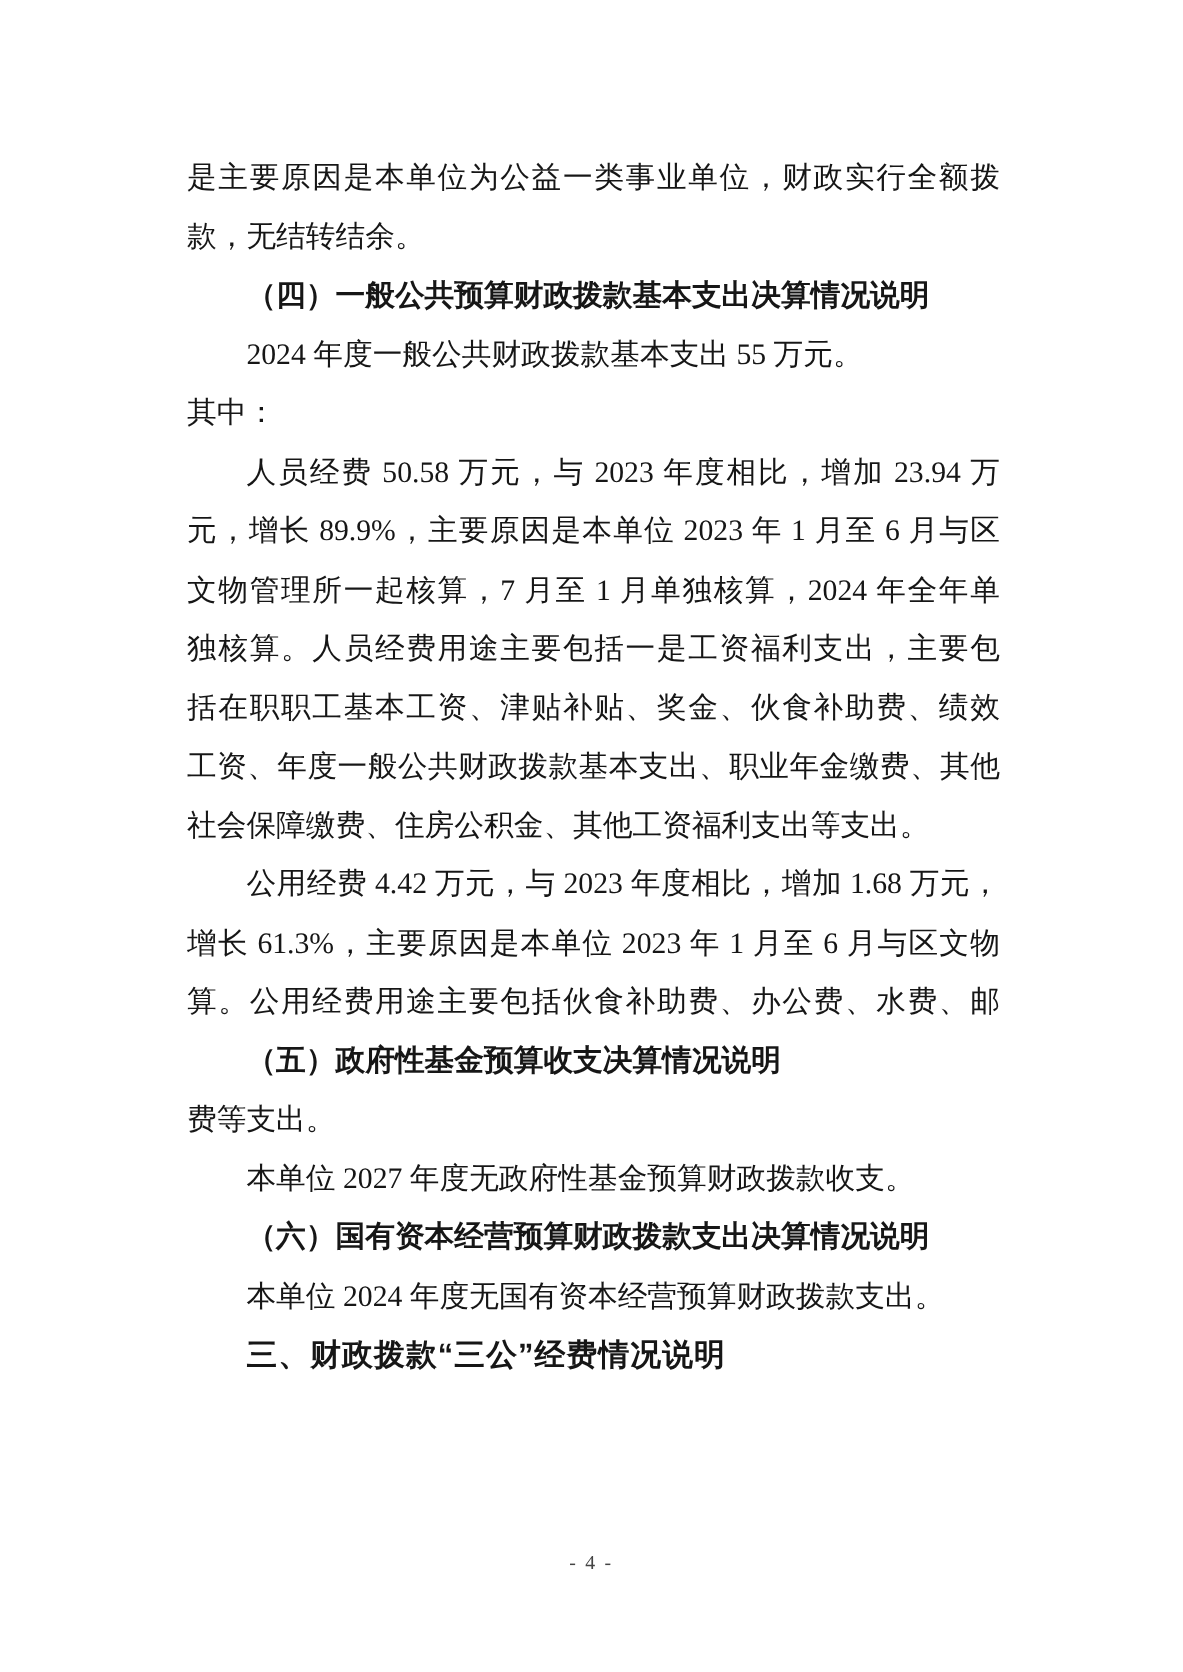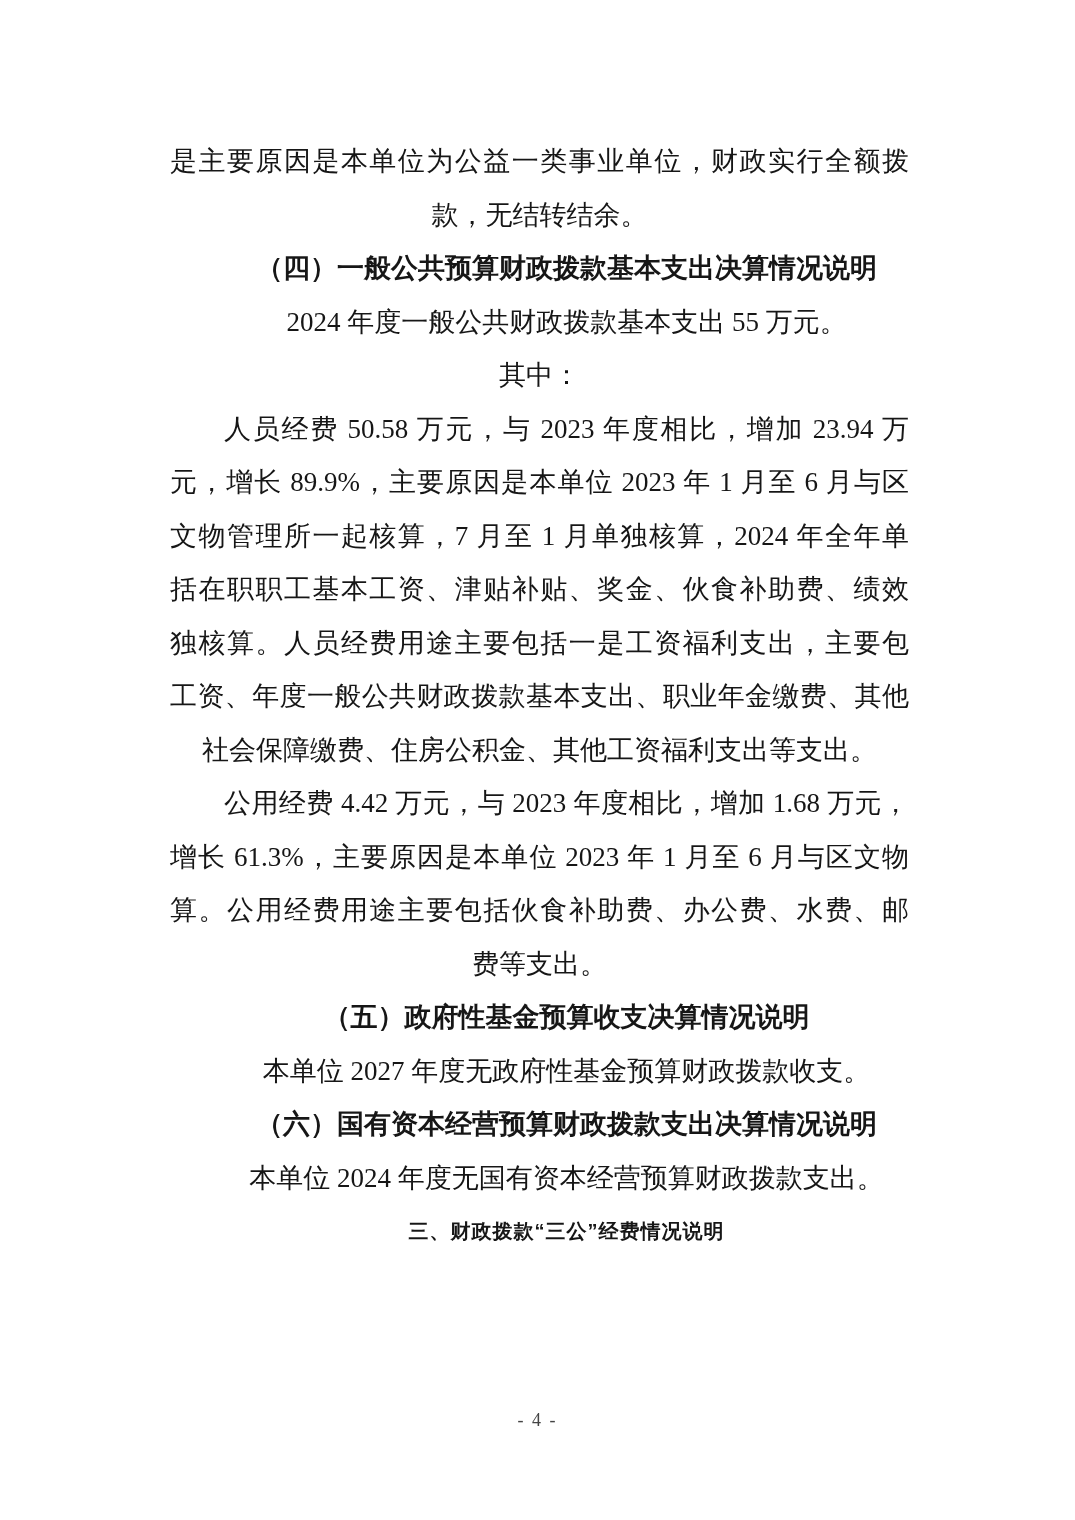--- a/index.html
+++ b/index.html
@@ -20,37 +20,37 @@
     position: absolute;
     left: 159px;
     top: 135px;
     width: 739px;
     color: #161616;
     font-size: 27px;
     line-height: 53.5px;
     margin-left: 11px;
   }
   .line {
-    text-align: center;
+    text-align: left;
     min-height: 53.5px;
   }
   .line.stretch {
     text-align: justify;
     text-align-last: justify;
   }
   .line.indent {
     text-indent: 54px;
   }
   .line.bold {
     font-weight: bold;
   }
   .line.hei {
     font-family: "Liberation Sans", "DejaVu Sans", sans-serif;
     font-weight: bold;
-    font-size: 20px;
+    font-size: 28px;
     letter-spacing: 1px;
   }
   .footer {
     position: absolute;
     top: 1408px;
     left: 0;
     width: 100%;
     text-align: center;
     font-size: 18px;
     line-height: 24px;
@@ -65,29 +65,29 @@
 <div class="page">
   <div class="doc">
       <div class="line stretch">是主要原因是本单位为公益一类事业单位，财政实行全额拨</div>
       <div class="line">款，无结转结余。</div>
       <div class="line indent bold">（四）一般公共预算财政拨款基本支出决算情况说明</div>
       <div class="line indent">2024 年度一般公共财政拨款基本支出 55 万元。</div>
       <div class="line">其中：</div>
       <div class="line stretch indent">人员经费 50.58 万元，与 2023 年度相比，增加 23.94 万</div>
       <div class="line stretch">元，增长 89.9%，主要原因是本单位 2023 年 1 月至 6 月与区</div>
       <div class="line stretch">文物管理所一起核算，7 月至 1 月单独核算，2024 年全年单</div>
+      <div class="line stretch">独核算。人员经费用途主要包括一是工资福利支出，主要包</div>
       <div class="line stretch">括在职职工基本工资、津贴补贴、奖金、伙食补助费、绩效</div>
-      <div class="line stretch">独核算。人员经费用途主要包括一是工资福利支出，主要包</div>
       <div class="line stretch">工资、年度一般公共财政拨款基本支出、职业年金缴费、其他</div>
       <div class="line">社会保障缴费、住房公积金、其他工资福利支出等支出。</div>
       <div class="line stretch indent">公用经费 4.42 万元，与 2023 年度相比，增加 1.68 万元，</div>
       <div class="line stretch">增长 61.3%，主要原因是本单位 2023 年 1 月至 6 月与区文物</div>
       <div class="line stretch">算。公用经费用途主要包括伙食补助费、办公费、水费、邮</div>
+      <div class="line indent bold">（五）政府性基金预算收支决算情况说明</div>
       <div class="line">费等支出。</div>
-      <div class="line indent bold">（五）政府性基金预算收支决算情况说明</div>
       <div class="line indent">本单位 2027 年度无政府性基金预算财政拨款收支。</div>
       <div class="line indent bold">（六）国有资本经营预算财政拨款支出决算情况说明</div>
       <div class="line indent">本单位 2024 年度无国有资本经营预算财政拨款支出。</div>
       <div class="line indent hei">三、财政拨款“三公”经费情况说明</div>
     </div>
 
   <div class="footer">- 4 -</div>
 </div>
 
 </body></html>

